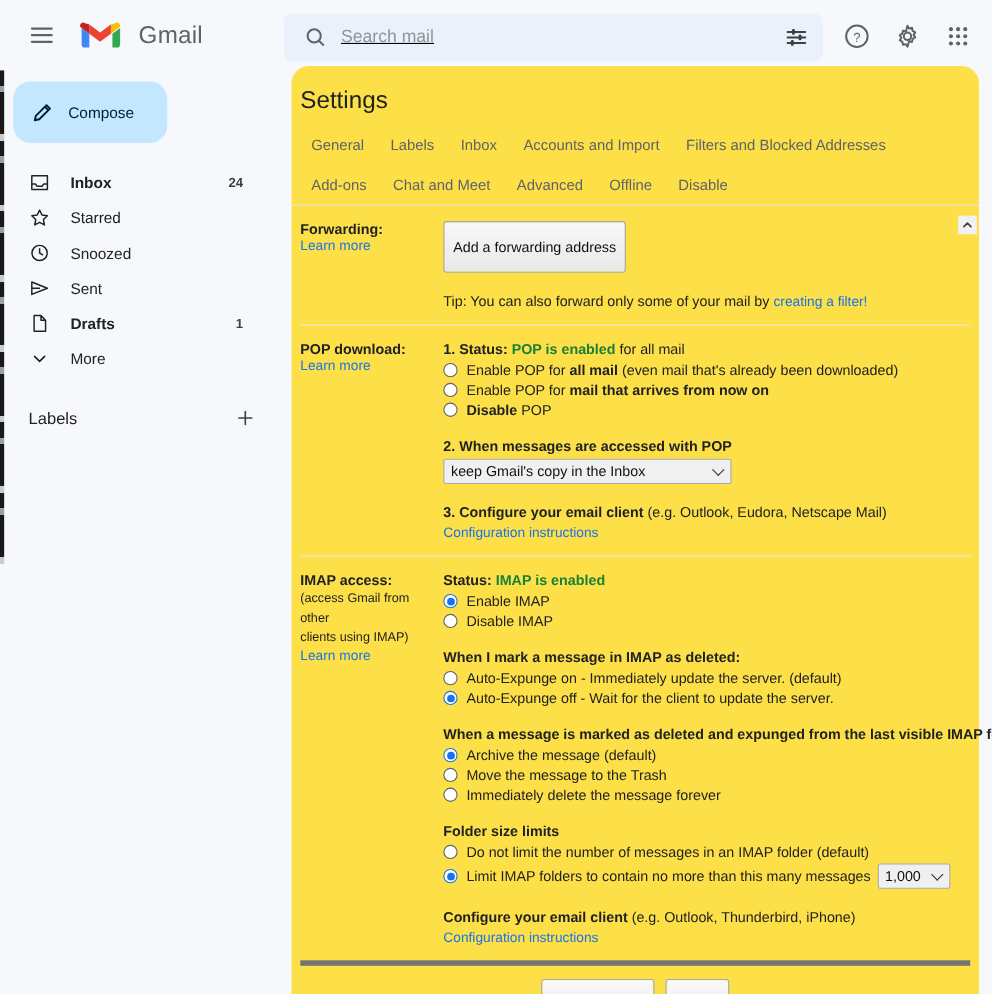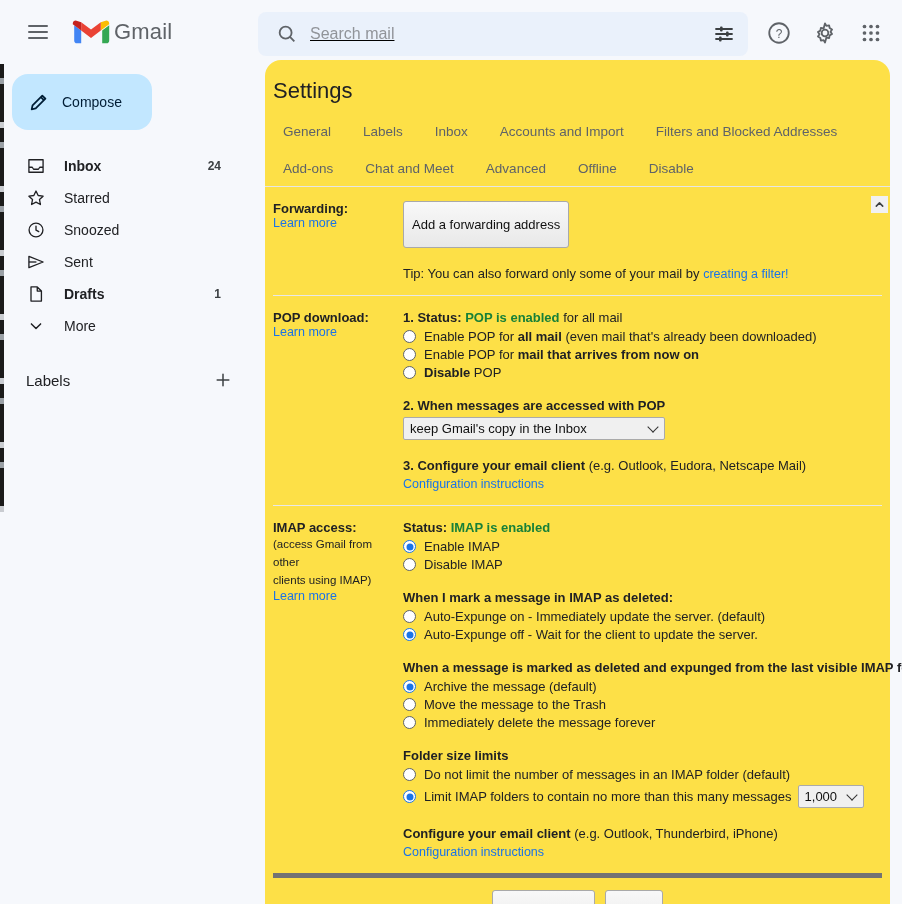--- a/index.html
+++ b/index.html
@@ -29,21 +29,21 @@
     position: absolute; left: 0; top: 0; width: 902px; height: 64px;
     background: #f6f8fc;
     display: flex; align-items: center;
   }
   .hamburger {
     width: 44px; height: 44px; margin-left: 16px;
     display: flex; flex-direction: column; justify-content: center;
     align-items: center; gap: 4px; cursor: pointer; border-radius: 50%;
   }
   .hamburger span { display:block; width: 20px; height: 2px; background: #5f6368; border-radius: 1px; }
-  .brand { display: flex; align-items: center; gap: 4px; margin-left: 12px; }
+  .brand { display: flex; align-items: center; gap: 16px; margin-left: 12px; }
   .gm-logo { width: 38px; height: 28px; }
   .brand-text { font-size: 22px; color: #5f6368; letter-spacing: .2px; }
 
   .search-wrap {
     position: absolute; left: 258px; top: 12px;
     width: 490px; height: 44px;
     background: #eaf1fb; border-radius: 8px;
     display: flex; align-items: center; padding: 0 12px; text-decoration: underline;
   }
   .search-icon { width: 22px; height: 22px; margin: 0 10px 0 6px; flex: 0 0 auto; }
@@ -95,21 +95,21 @@
   .settings-card {
     position: absolute; left: 265px; top: 60px;
     width: 625px; height: 844px;
     background: #fde047;
     border-top-left-radius: 16px; border-top-right-radius: 16px;
     overflow: visible;
   }
   .settings-title { font-size: 22px; color: #202124; padding: 18px 0 0 8px; }
 
   .tabs-row1, .tabs-row2 {
-    display: flex; align-items: flex-start; padding-left: 8px; gap: 12px;
+    display: flex; align-items: flex-start; padding-left: 8px; gap: 4px;
   }
   .tabs-row1 { margin-top: 14px; }
   .tabs-row2 { margin-top: 6px; border-bottom: 1px solid #e6e6e6; }
   .tab {
     font-size: 13.5px; color: #5f6368; padding: 6px 10px 10px 10px;
     cursor: pointer; white-space: nowrap;
   }
   .tab.active { color: #1a73e8; border-bottom: 3px solid #1a73e8; padding-bottom: 7px; }
 
   

